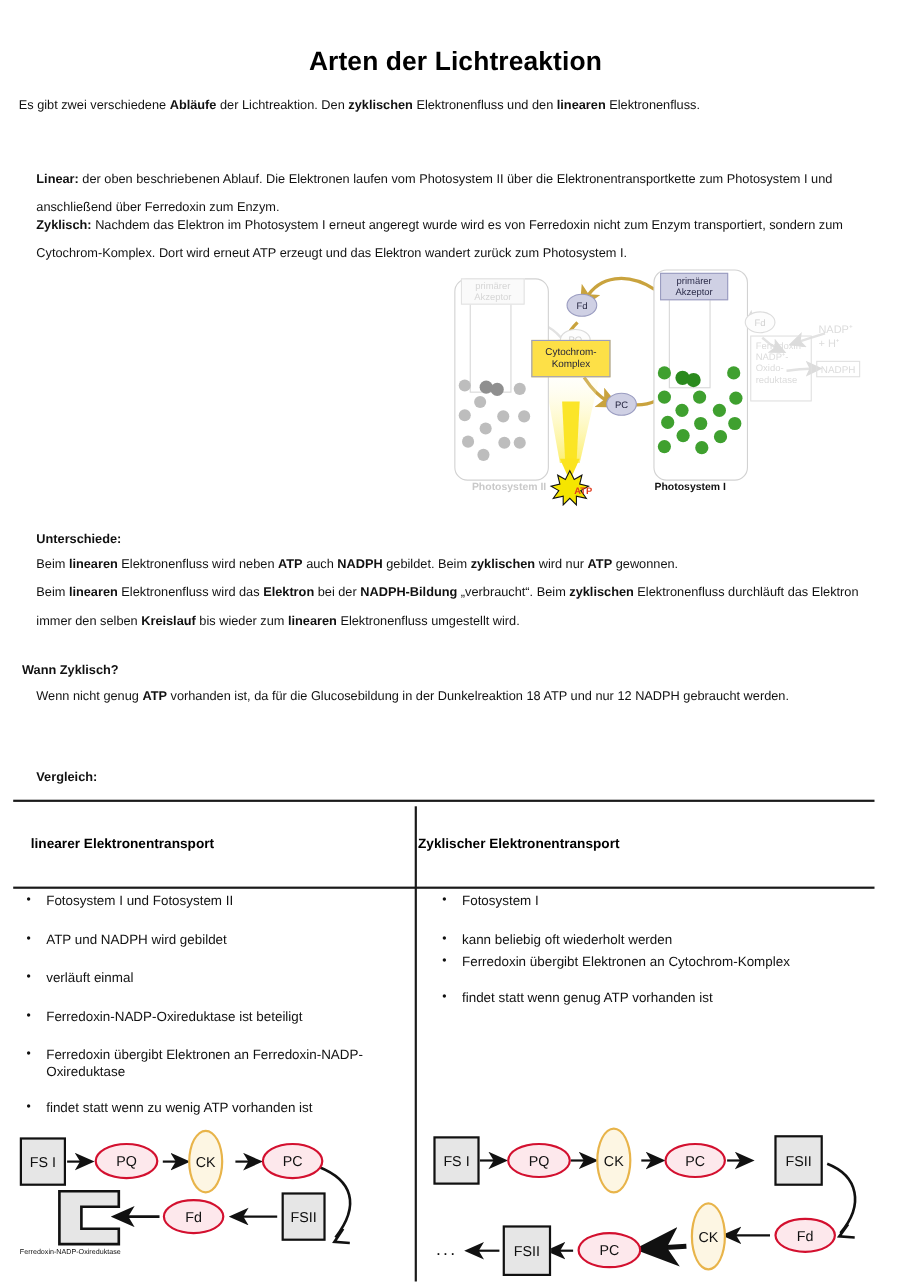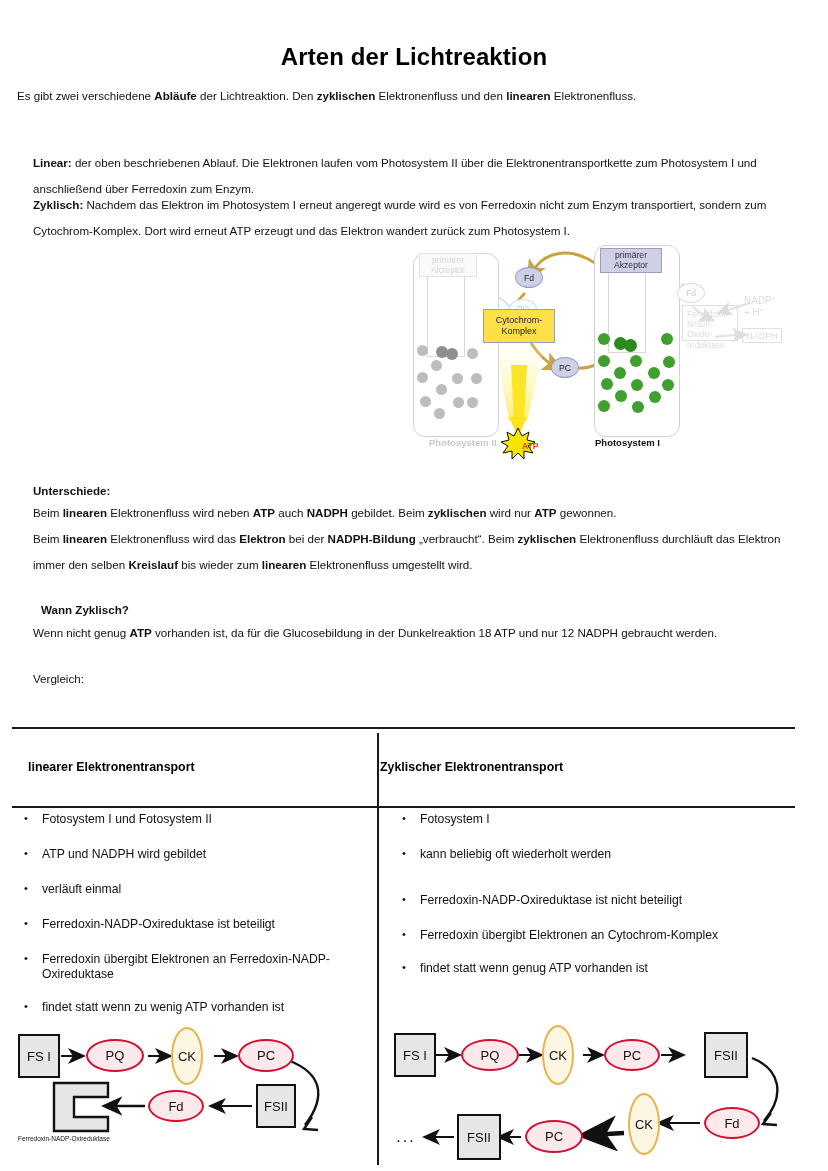--- a/index.html
+++ b/index.html
@@ -86,21 +86,21 @@
   .pill-faded{background:#fdfdfd;border:1.1px solid #dcdcdc;color:#d0d0d0;}
 
   .cyto-box{
     position:absolute;left:78px;top:64px;width:72px;height:34px;
     background:#fde047;border:1.1px solid #9a9cc0;
     font-size:9px;line-height:11px;color:#1d1d38;
     display:flex;align-items:center;justify-content:center;
     text-align:center;white-space:pre-line;box-sizing:border-box;
   }
   .fnr-box{
-    position:absolute;left:277px;top:60px;width:56px;height:36px;
+    position:absolute;left:277px;top:60px;width:56px;height:60px;
     border:1.2px solid #e0e0e0;color:#dcdcdc;
     font-size:8.6px;line-height:10.2px;padding:3px 3px 0 4px;
     box-sizing:border-box;white-space:pre-line;
   }
   .nadp-txt{
     position:absolute;left:339px;top:50px;
     font-size:10px;line-height:12px;color:#dcdcdc;white-space:pre-line;
   }
   .nadph-box{
     position:absolute;left:337px;top:83px;width:40px;height:15px;
@@ -280,44 +280,43 @@
 + H⁺</div>
     <div class="nadph-box">NADPH</div>
 
     <div class="atp-label">ATP</div>
   </div>
 
   <div class="para" style="left:33px;top:478px;font-weight:bold;">Unterschiede:</div>
   <div class="para" style="left:33px;top:500px;width:760px;"><span>Beim </span><b>linearen</b><span> Elektronenfluss wird neben </span><b>ATP</b><span> auch </span><b>NADPH</b><span> gebildet. Beim </span><b>zyklischen</b><span> wird nur </span><b>ATP</b><span> gewonnen.</span></div>
   <div class="para" style="left:33px;top:526px;width:758px;"><span>Beim </span><b>linearen</b><span> Elektronenfluss wird das </span><b>Elektron</b><span> bei der </span><b>NADPH-Bildung</b><span> „verbraucht“. Beim </span><b>zyklischen</b><span> Elektronenfluss durchläuft das Elektron immer den selben </span><b>Kreislauf</b><span> bis wieder zum </span><b>linearen</b><span> Elektronenfluss umgestellt wird.</span></div>
 
-  <div class="para" style="left:41px;top:597px;font-weight:bold;">Wann Zyklisch?</div>
+  <div class="para" style="left:20px;top:597px;font-weight:bold;">Wann Zyklisch?</div>
   <div class="para" style="left:33px;top:620px;width:765px;"><span>Wenn nicht genug </span><b>ATP</b><span> vorhanden ist, da für die Glucosebildung in der Dunkelreaktion 18 ATP und nur 12 NADPH gebraucht werden.</span></div>
 
-  <div class="para" style="left:33px;top:666px;font-weight:normal;text-align:center;">Vergleich:</div>
+  <div class="para" style="left:33px;top:694px;font-weight:bold;text-align:center;">Vergleich:</div>
 
   <div class="cmp-top-rule"></div>
   <div class="cmp-head-rule"></div>
   <div class="cmp-vline"></div>
 
   <div class="cmp-head cmp-head-l">linearer Elektronentransport</div>
   <div class="cmp-head cmp-head-r">Zyklischer Elektronentransport</div>
 
   <ul class="bullets bl">
       <li style="margin-bottom: 20px;">Fotosystem I und Fotosystem II</li>
       <li style="margin-bottom: 20px;">ATP und NADPH wird gebildet</li>
       <li style="margin-bottom: 20px;">verläuft einmal</li>
       <li style="margin-bottom: 20px;">Ferredoxin-NADP-Oxireduktase ist beteiligt</li>
       <li style="margin-bottom: 18px;">Ferredoxin übergibt Elektronen an Ferredoxin-NADP-Oxireduktase</li>
       <li style="margin-bottom: 20px;">findet statt wenn zu wenig ATP vorhanden ist</li>
     </ul>
   <ul class="bullets br">
       <li style="margin-bottom: 20px;">Fotosystem I</li>
-      <li style="margin-bottom: 31px;">kann beliebig oft wiederholt werden</li>
-      <li style="margin-bottom: 20px;">Ferredoxin-NADP-Oxireduktase ist nicht beteiligt</li>
+      <li style="margin-bottom: 5px;">kann beliebig oft wiederholt werden</li>
       <li style="margin-bottom: 18px;">Ferredoxin übergibt Elektronen an Cytochrom-Komplex</li>
       <li style="margin-bottom: 20px;">findet statt wenn genug ATP vorhanden ist</li>
     </ul>
 
   <div class="flow" style="left:0px;top:1025px;width:378px;height:146px;">
     <svg class="arrow-svg" width="378" height="146">
       <defs>
         <marker id="blkHead" markerWidth="9" markerHeight="9" refX="6" refY="4" orient="auto">
           <path d="M0,0 L9,4 L0,8 L2.4,4 Z" fill="#111"></path>
         </marker>

